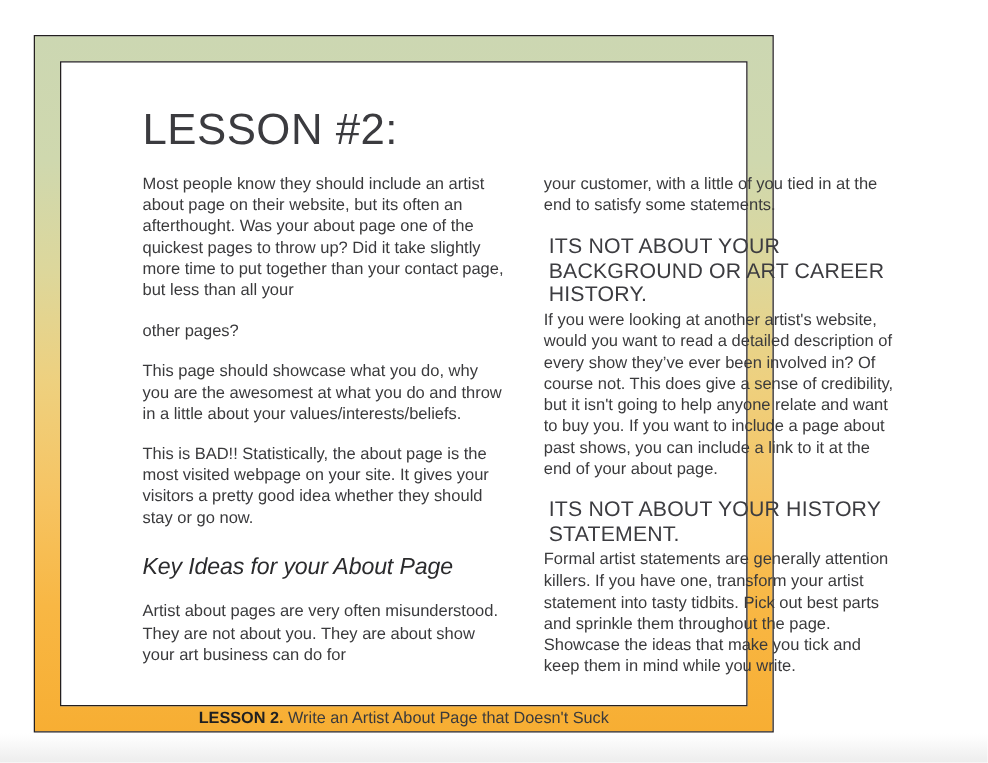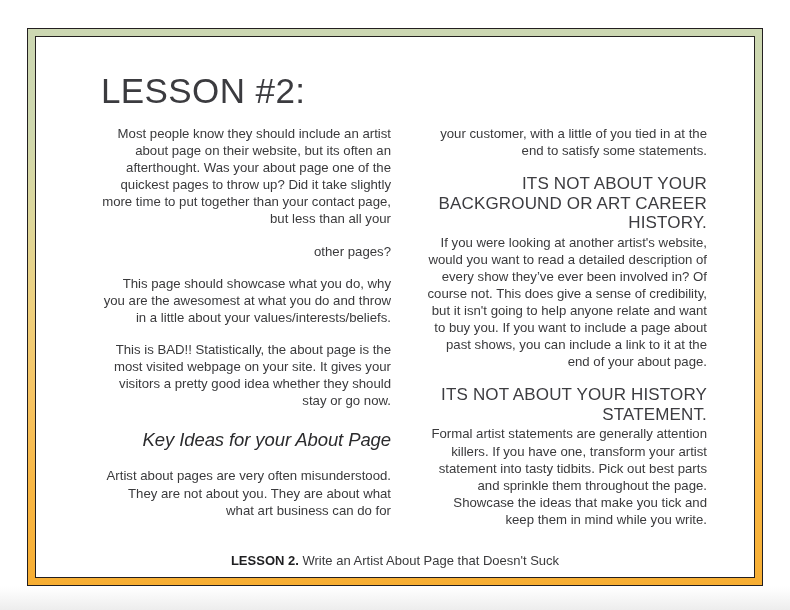--- a/index.html
+++ b/index.html
@@ -12,26 +12,26 @@
     overflow: hidden;
     background: linear-gradient(to bottom, #ffffff 0%, #ffffff 586px, #fdfdfd 590px, #ededed 610px);
     font-family: "Liberation Sans", sans-serif;
   }
 
   
   .page-frame {
     position: absolute;
     left: 27px;
     top: 28px;
-    width: 736px;
+    width: 592px;
     height: 558px;
     box-sizing: border-box;
     border: 1.5px solid #231f20;
     background: linear-gradient(to bottom, #ccd7b2 0%, #cfd8ae 18%, #ddd79b 34%, #eed07e 50%, #f6c463 66%, #f8b744 82%, #f7ae33 100%);
-    padding: 7px;
+    padding: 20px;
   }
   .page-sheet {
     width: 100%;
     height: 100%;
     box-sizing: border-box;
     border: 1.5px solid #231f20;
     background: #ffffff;
     position: relative;
   }
 
@@ -54,21 +54,20 @@
     color: #3b3b3f;
     white-space: nowrap;
   }
 
   .col {
     position: absolute;
     top: 88px;
     font-size: 13.2px;
     line-height: 17.1px;
     color: #3a3a3c;
-    text-align: right;
   }
   .col-left  { left: 65px;  width: 290px; }
   .col-right { left: 386px; width: 285px; }
 
   .para {
     margin: 0 0 15px 0;
   }
   .para:last-child { margin-bottom: 16px; }
 
   .caps-head {
@@ -113,21 +112,21 @@
       <div class="lesson-title">LESSON #2:</div>
 
       <div class="col col-left">
         <p class="para">Most people know they should include an artist about page on their website, but its often an afterthought. Was your about page one of the quickest pages to throw up? Did it take slightly more time to put together than your contact page, but less than all your</p>
         <p class="para">other pages?</p>
         <p class="para">This page should showcase what you do, why you are the awesomest at what you do and throw in a little about your values/interests/beliefs.</p>
         <p class="para">This is BAD!! Statistically, the about page is the most visited webpage on your site. It gives your visitors a pretty good idea whether they should stay or go now.</p>
 
         <div class="key-ideas">Key Ideas for your About Page</div>
 
-        <p class="para">Artist about pages are very often misunderstood. They are not about you. They are about what what art business can do for</p>
+        <p class="para">Artist about pages are very often misunderstood. They are not about you. They are about show your art business can do for</p>
       </div>
 
       <div class="col col-right">
         <p class="para">your customer, with a little of you tied in at the end to satisfy some statements.</p>
 
         <div class="caps-head">ITS NOT ABOUT YOUR BACKGROUND OR ART CAREER HISTORY.</div>
         <p class="para">If you were looking at another artist's website, would you want to read a detailed description of every show they’ve ever been involved in? Of course not. This does give a sense of credibility, but it isn't going to help anyone relate and want to buy you. If you want to include a page about past shows, you can include a link to it at the end of your about page.</p>
 
         <div class="caps-head">ITS NOT ABOUT YOUR HISTORY STATEMENT.</div>
         <p class="para">Formal artist statements are generally attention killers. If you have one, transform your artist statement into tasty tidbits. Pick out best parts and sprinkle them throughout the page. Showcase the ideas that make you tick and keep them in mind while you write.</p>

